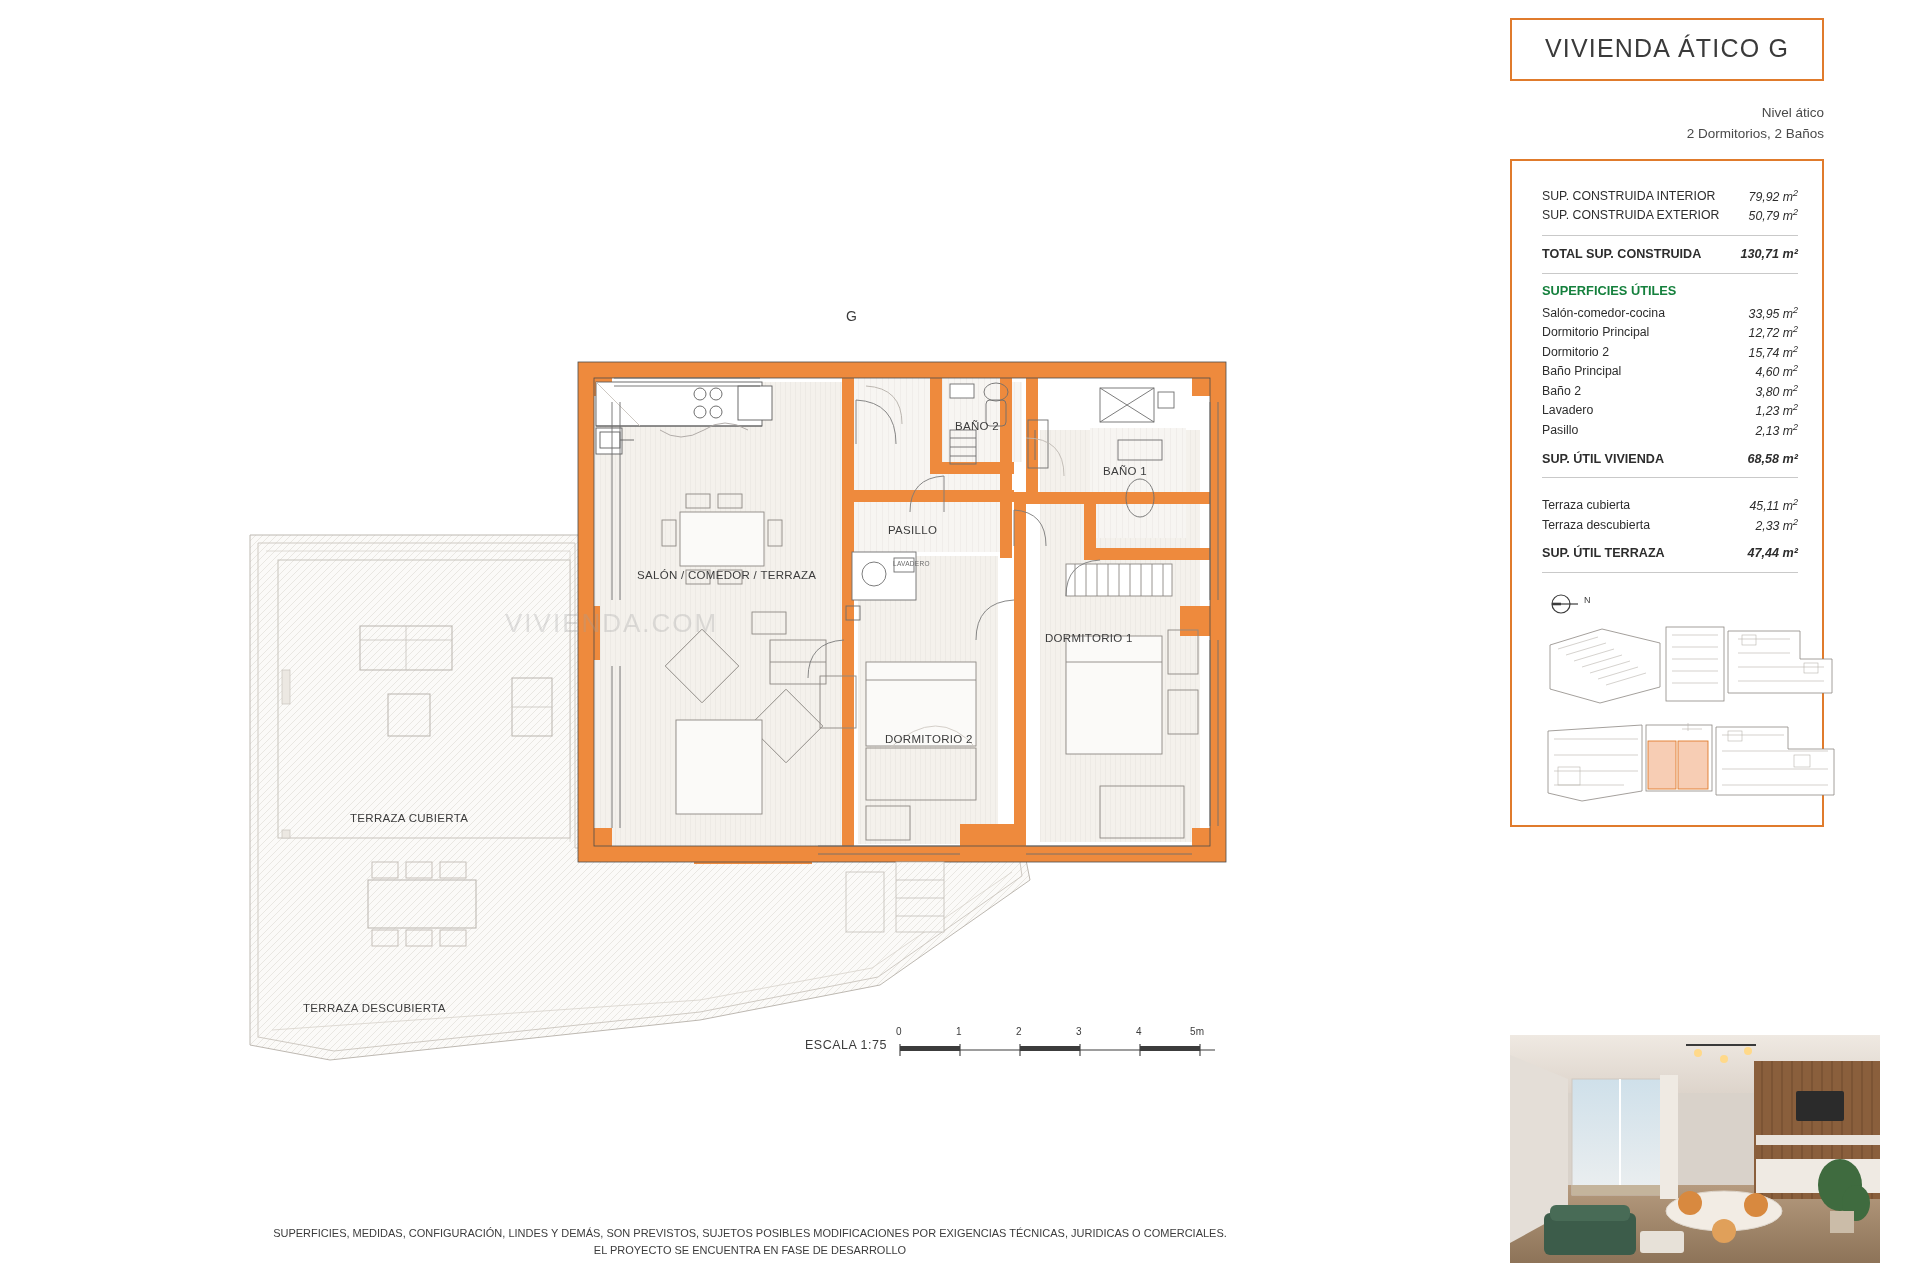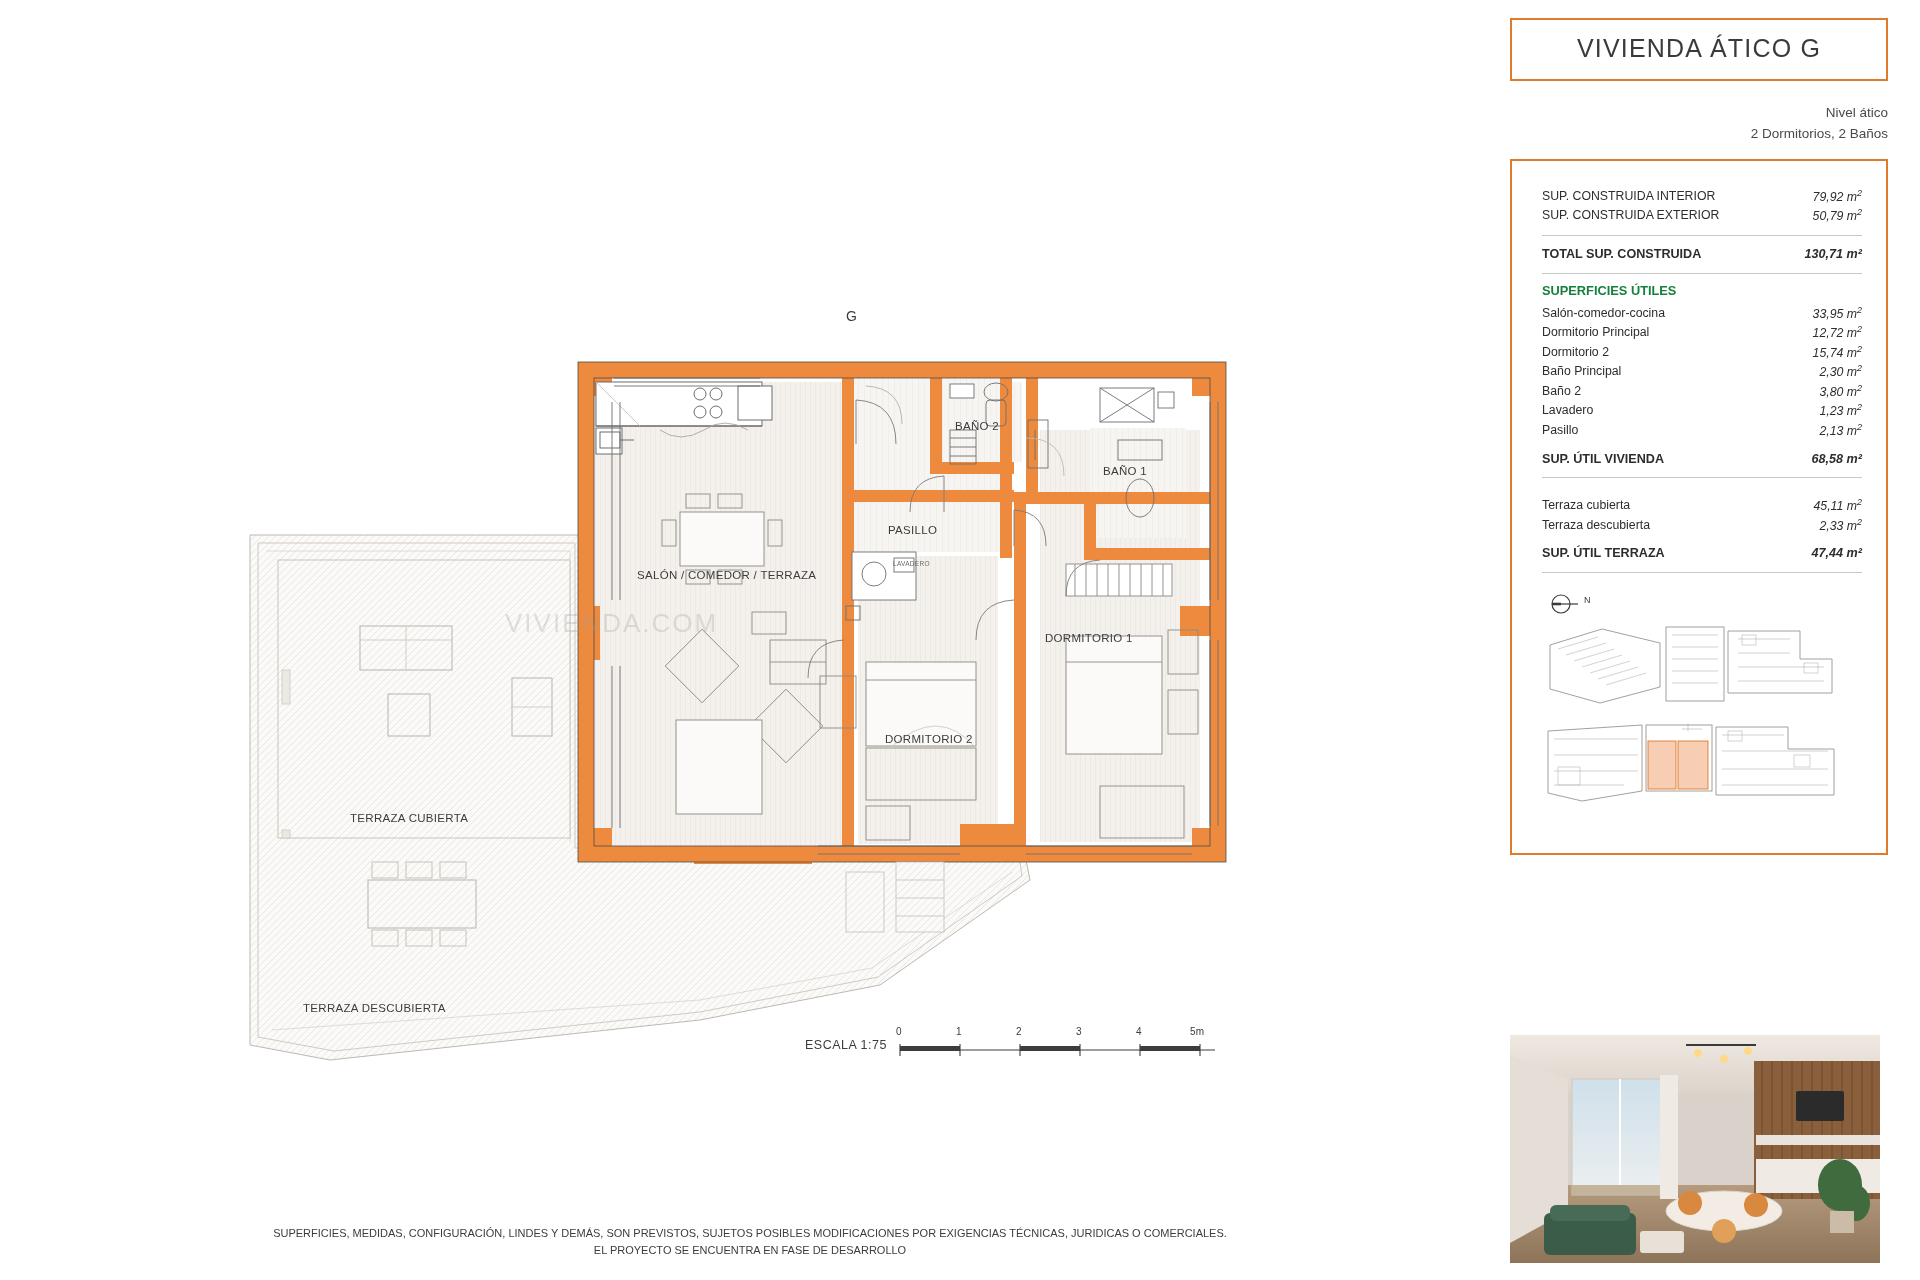--- a/index.html
+++ b/index.html
@@ -3,27 +3,27 @@
 <meta charset="utf-8">
 <style>
   * { box-sizing: border-box; }
   html, body { margin:0; padding:0; }
   body {
     width:1920px; height:1280px; background:#ffffff;
     font-family:"Liberation Sans", sans-serif; color:#231f20;
     position:relative; overflow:hidden;
   }
   
-  #right-col { position:absolute; left:1510px; top:18px; width:378px; }
+  #right-col { position:absolute; left:1510px; top:18px; width:314px; }
   .title-box {
     border:2px solid #e07b2c; padding:14px 10px 16px 10px; text-align:center;
   }
   .title-box .t { font-size:25px; letter-spacing:1.2px; color:#3a3a3a; font-weight:400; }
   .sub { text-align:right; margin-top:22px; font-size:13.5px; color:#4a4a4a; line-height:1.55; }
-  .spec-box { border:2px solid #e07b2c; margin-top:14px; padding:26px 24px 34px 30px; }
+  .spec-box { border:2px solid #e07b2c; margin-top:14px; padding:26px 24px 6px 30px; }
   .row { display:flex; justify-content:space-between; font-size:12.3px; line-height:1.5; color:#2d2d2d; }
   .row.bold { font-weight:bold; font-size:12.6px; }
   .row .unit { font-size:9px; vertical-align:super; }
   .hr { border-top:1px solid #c9c9c9; margin:9px 0 9px 0; }
   .sec-title { font-weight:bold; font-size:12.8px; margin-bottom:6px; color:#15803d; }
   .spacer8 { height:9px; }
   .val { text-align:right; min-width:78px;font-style:italic; }
   
   .keyplan { margin-top:18px; }
   .north { position:relative; height:26px; }
@@ -330,21 +330,21 @@
     <div class="row">
       <span>Dormitorio Principal</span>
       <span class="val"><span>12,72 m</span><span class="unit">2</span></span>
     </div>
     <div class="row">
       <span>Dormitorio 2</span>
       <span class="val"><span>15,74 m</span><span class="unit">2</span></span>
     </div>
     <div class="row">
       <span>Baño Principal</span>
-      <span class="val"><span>2,30 m</span><span class="unit">2</span></span>
+      <span class="val"><span>4,60 m</span><span class="unit">2</span></span>
     </div>
     <div class="row">
       <span>Baño 2</span>
       <span class="val"><span>3,80 m</span><span class="unit">2</span></span>
     </div>
     <div class="row">
       <span>Lavadero</span>
       <span class="val"><span>1,23 m</span><span class="unit">2</span></span>
     </div>
     <div class="row">

